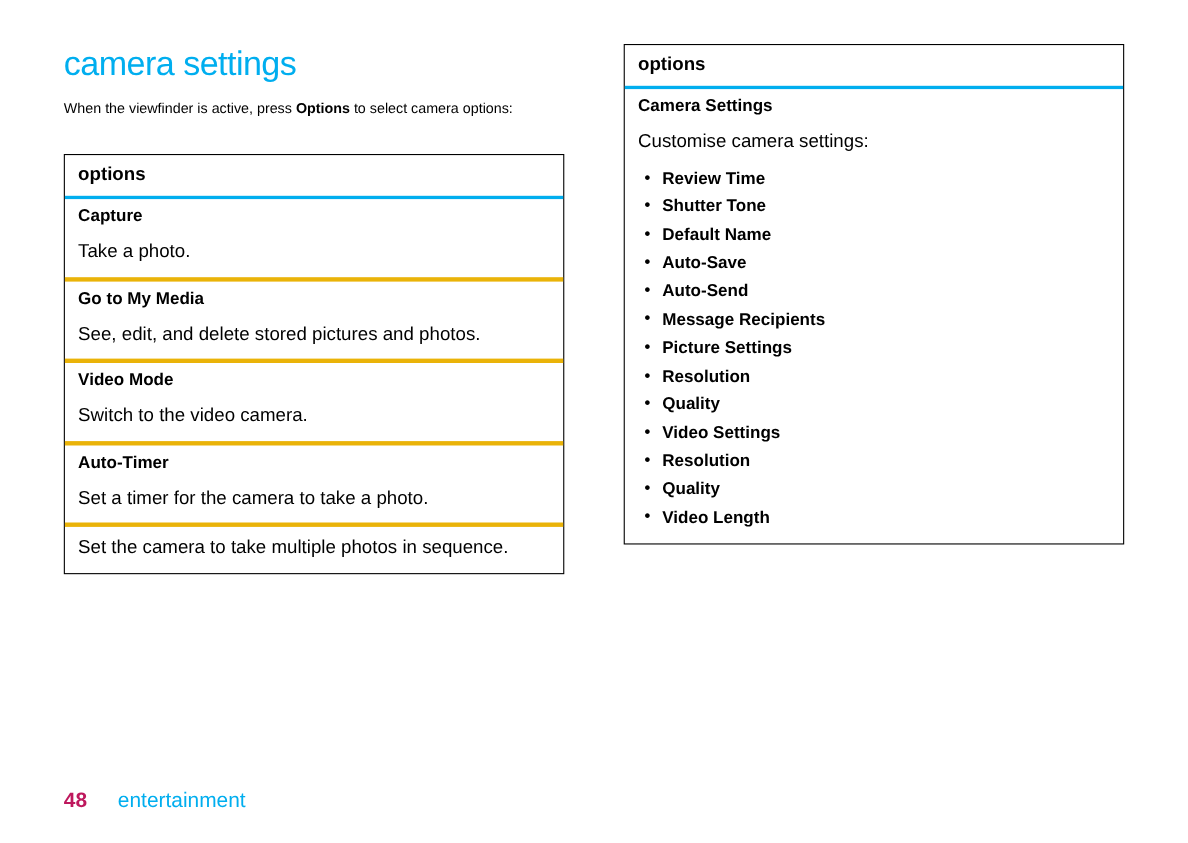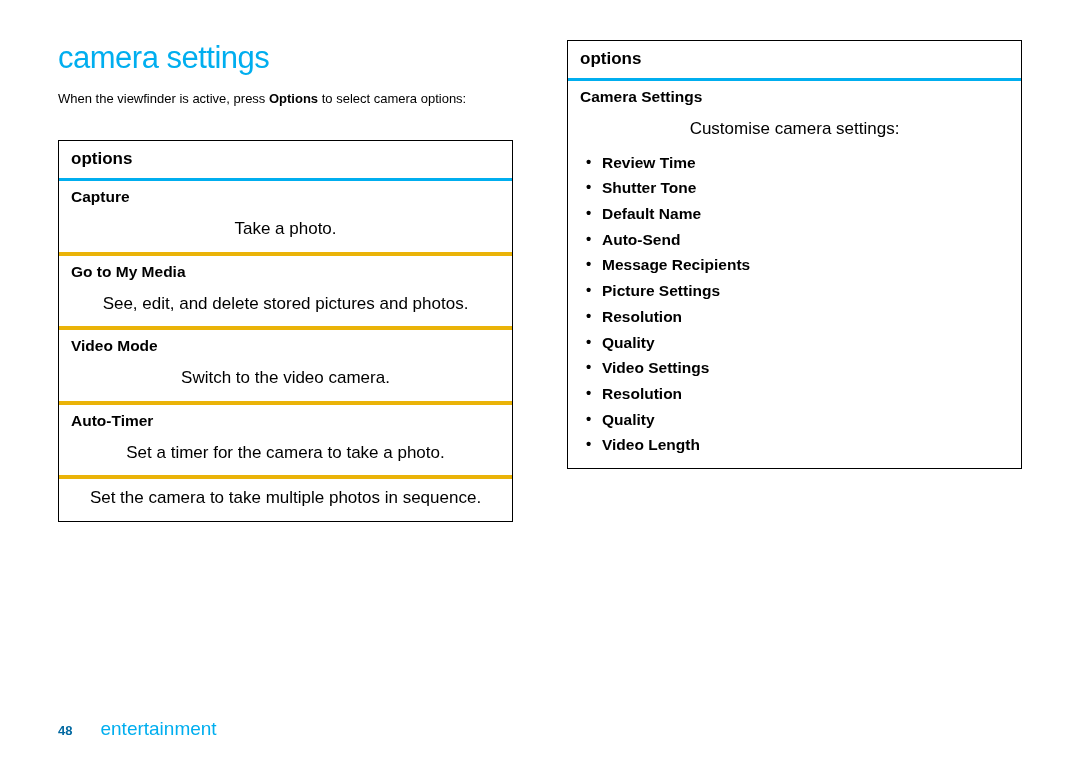--- a/index.html
+++ b/index.html
@@ -59,21 +59,20 @@
     }
     .row-title {
       font-size: 15.5px;
       font-weight: 700;
       margin-bottom: 10px;
       padding-top: 1px;
     }
     .row-desc {
       font-size: 17px;
       line-height: 1.5;
-      text-align: center;
     }
     .bullet-list {
       list-style: none;
       padding-left: 4px;
       margin-top: 8px;
     }
     .bullet-list li {
       font-size: 15.5px;
       font-weight: 700;
       line-height: 1.66;
@@ -89,23 +88,23 @@
     }
     .footer {
       position: absolute;
       bottom: 26px;
       left: 58px;
       display: flex;
       align-items: baseline;
       gap: 28px;
     }
     .page-num {
-      font-size: 13px;
+      font-size: 19px;
       font-weight: 700;
-      color: #0369a1;
+      color: #be185d;
       text-align: right;
     }
     .section-name {
       font-size: 19px;
       font-weight: 400;
       color: #00aeef;
       text-align: right;
     }
   </style>
 </head>
@@ -146,20 +145,21 @@
   <div class="col">
     <div class="options-table">
       <div class="tbl-header">options</div>
       <div class="tbl-row">
         <div class="row-title">Camera Settings</div>
         <div class="row-desc">Customise camera settings:</div>
         <ul class="bullet-list">
           <li>Review Time</li>
           <li>Shutter Tone</li>
           <li>Default Name</li>
+          <li>Auto-Save</li>
           <li>Auto-Send</li>
           <li>Message Recipients</li>
           <li>Picture Settings</li>
           <li>Resolution</li>
           <li>Quality</li>
           <li>Video Settings</li>
           <li>Resolution</li>
           <li>Quality</li>
           <li>Video Length</li>
         </ul>

